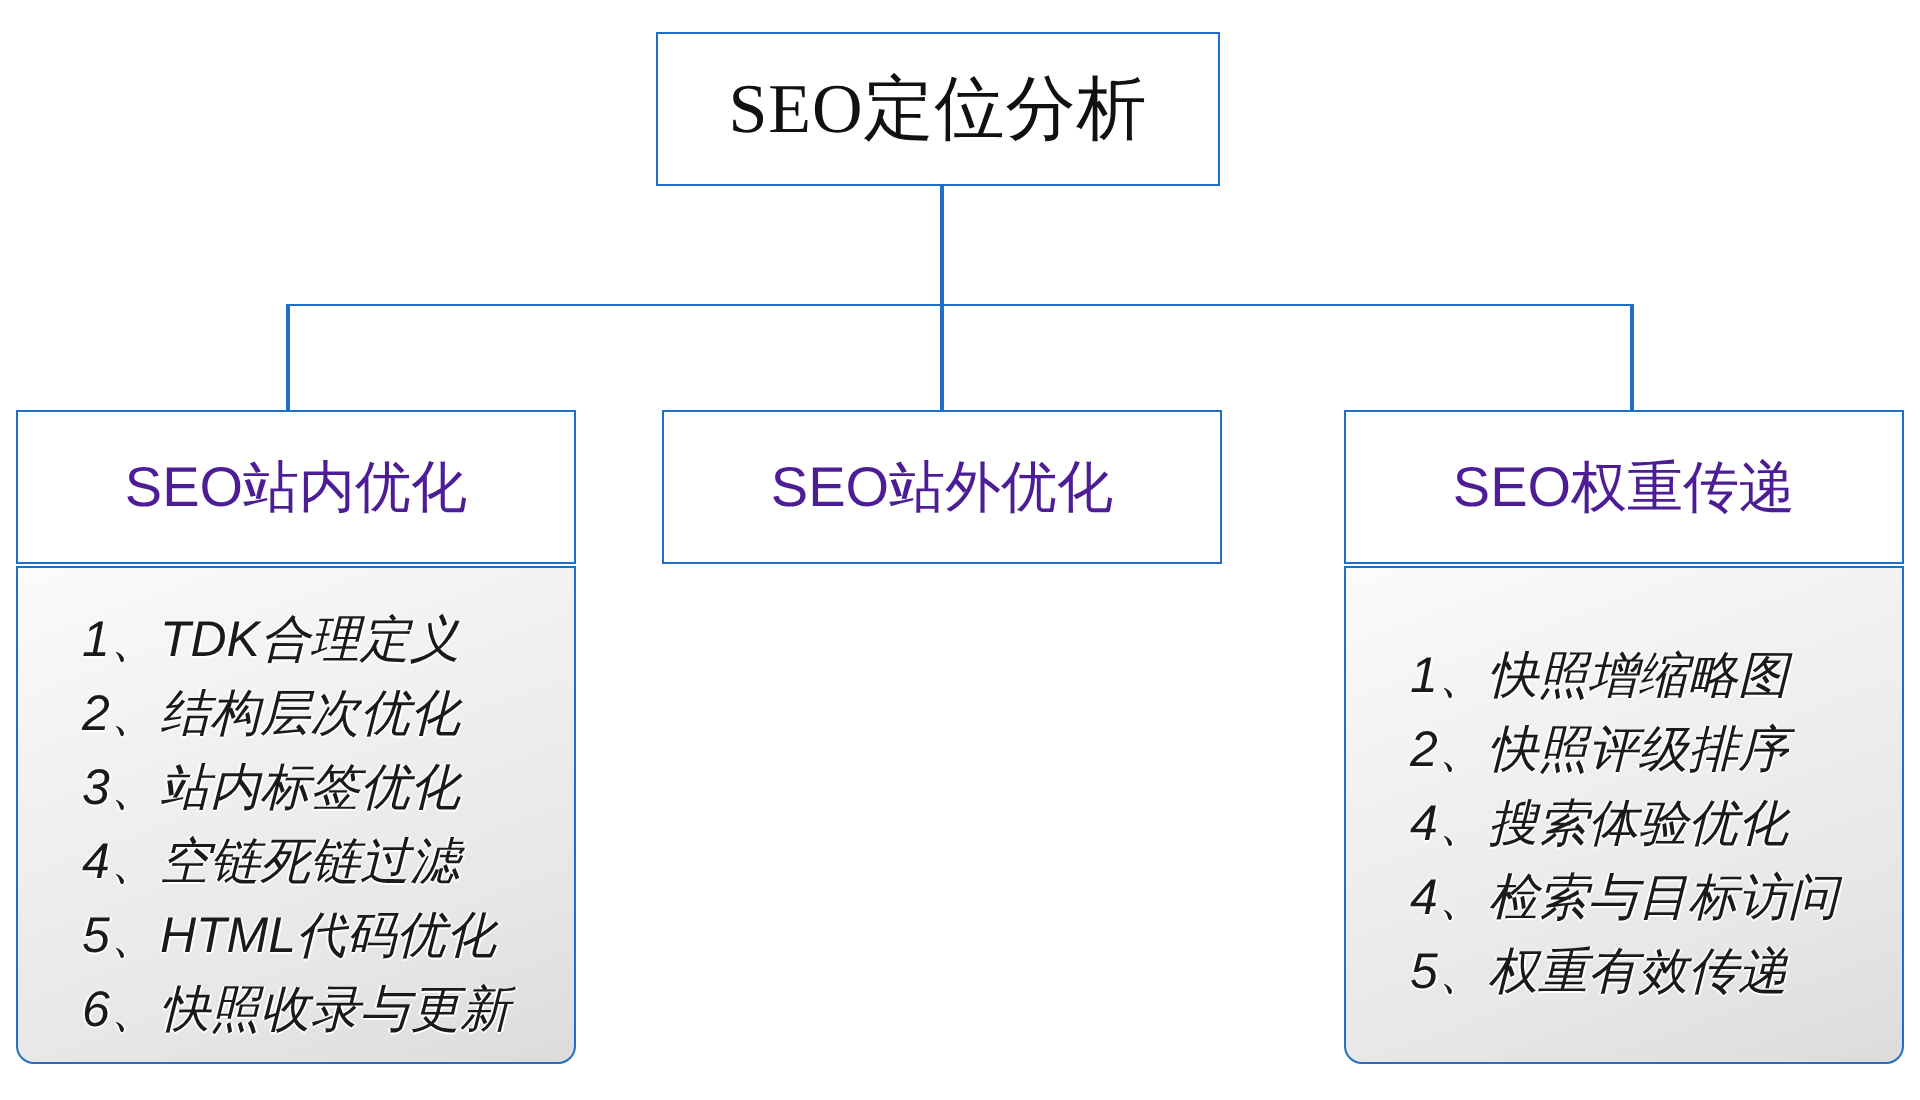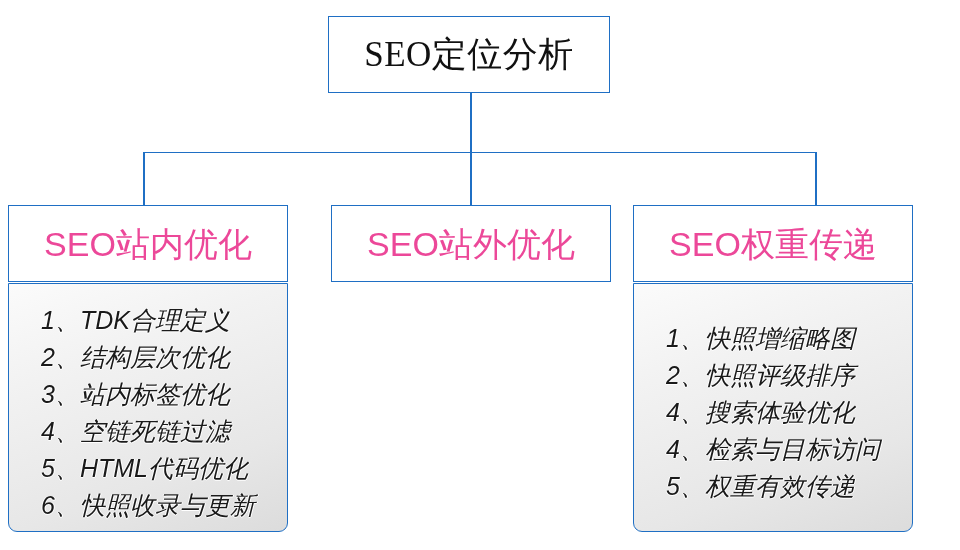--- a/index.html
+++ b/index.html
@@ -79,34 +79,34 @@
   }
 
   
   .column {
     position: absolute;
     top: 205px;
     width: 280px;
   }
   .col-1 { left: 8px; }
   .col-2 { left: 331px; }
-  .col-3 { left: 633px; }
+  .col-3 { left: 672px; }
 
   .col-header {
     box-sizing: border-box;
     height: 77px;
     border: 1.6px solid #1f6fc4;
     background: #ffffff;
     display: flex;
     align-items: center;
     justify-content: center;
   }
   .col-header-label {
-    font-size: 34px;
-    color: #ec4899;
+    font-size: 28px;
+    color: #4c1d95;
     line-height: 1;
     white-space: nowrap;
   }
 
   .col-body {
     box-sizing: border-box;
     margin-top: 1px;
     height: 249px;
     border: 1.6px solid #1f6fc4;
     border-radius: 0 0 9px 9px;

